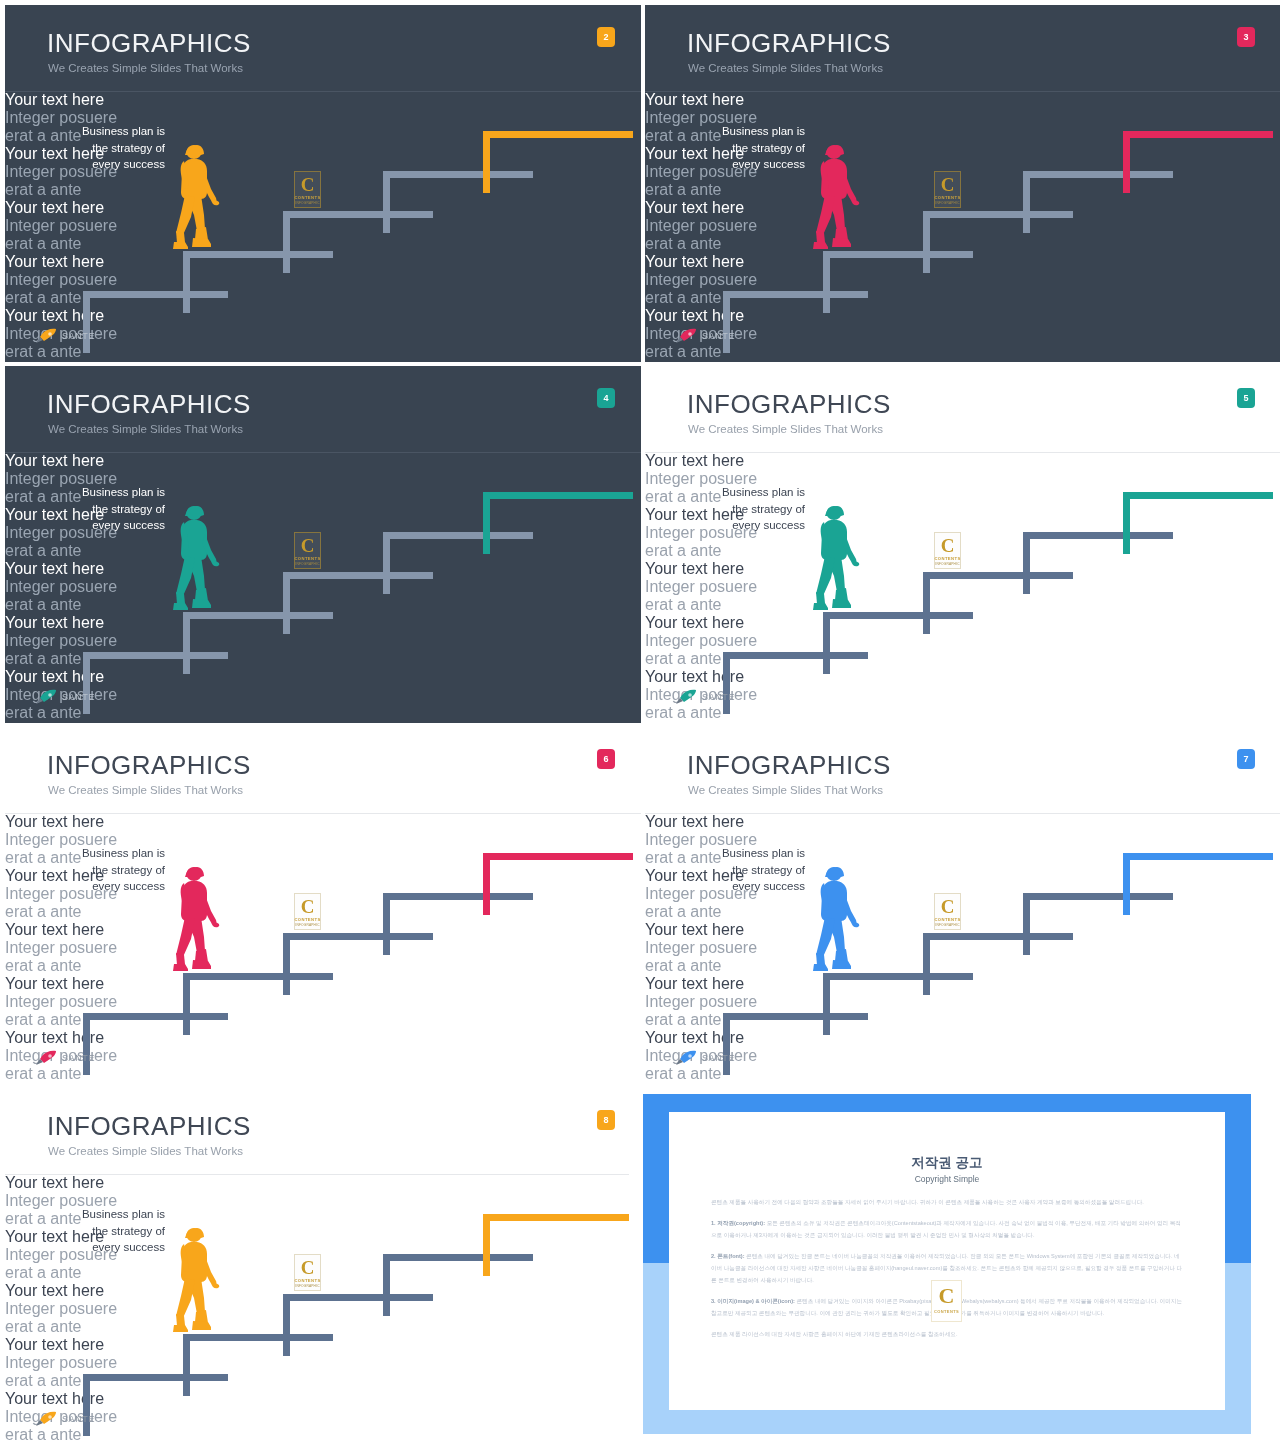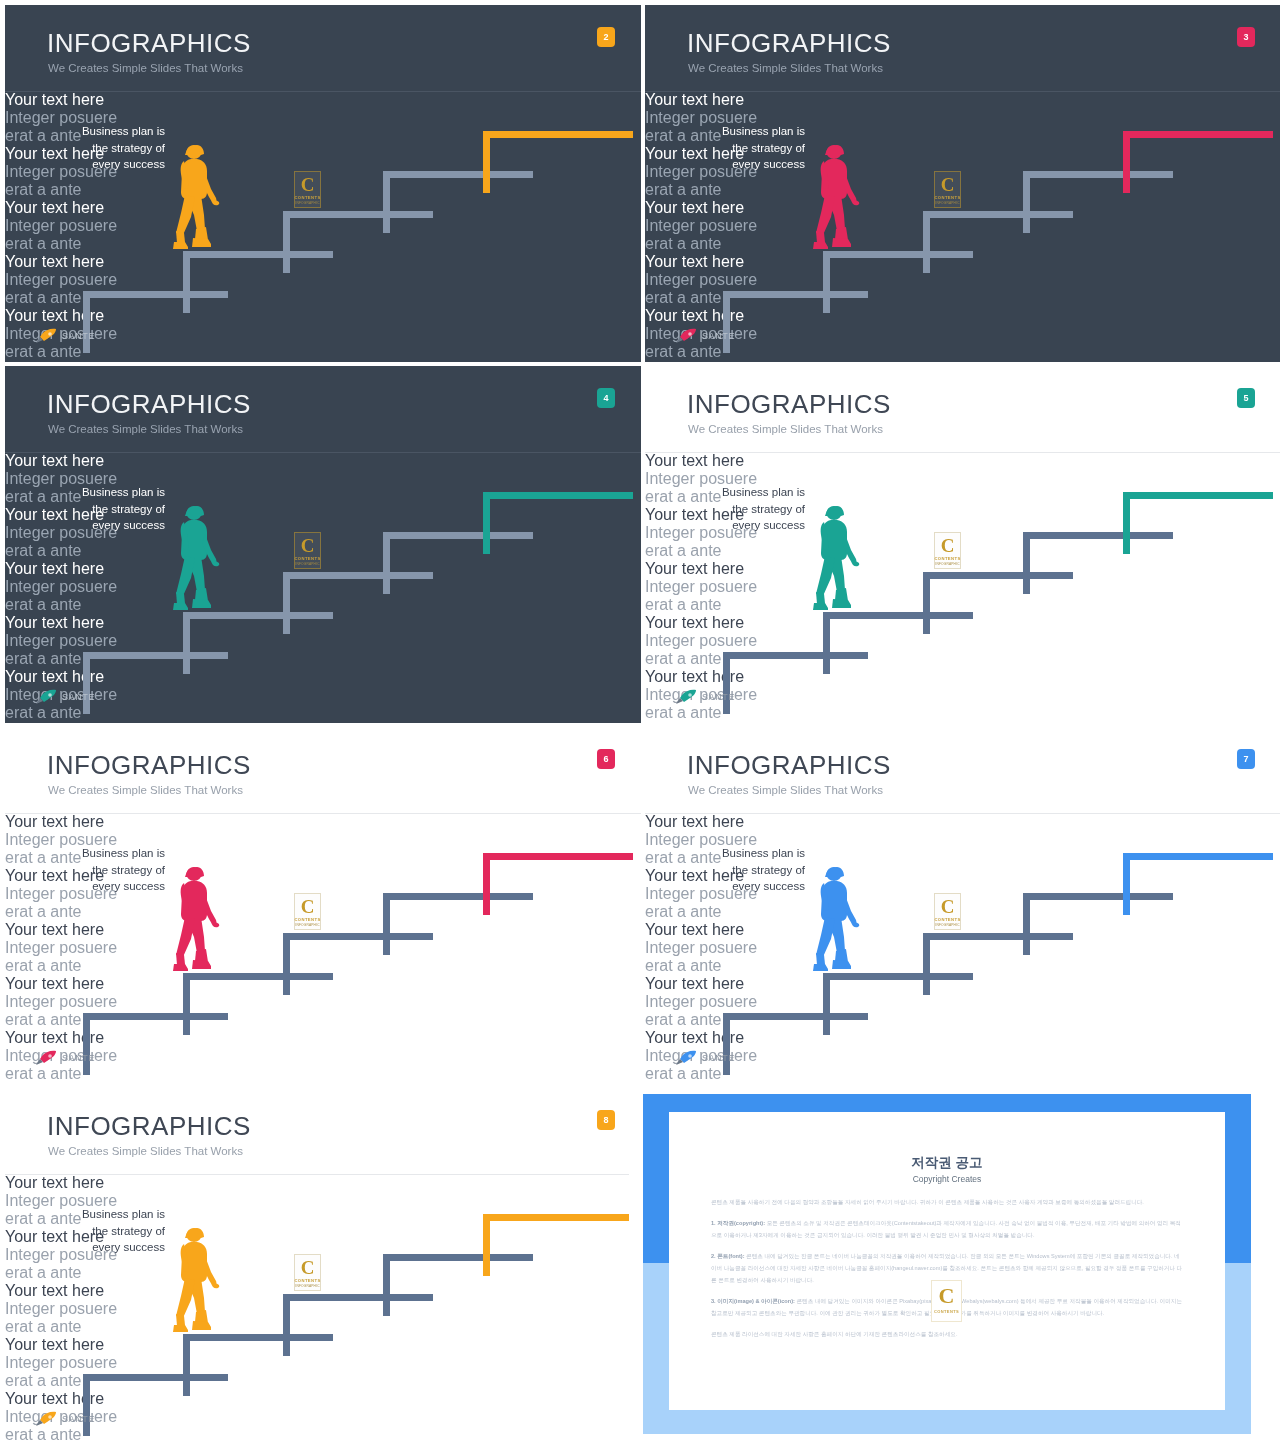--- a/index.html
+++ b/index.html
@@ -745,21 +745,21 @@
   </svg>
       <span class="logo-text">SANTE</span>
     </div>
     </div>
     <div class="slide light" style="left:629px;top:1088px">
       <div class="cr-outer">
     <div class="cr-blue"></div>
     <div class="cr-blue-lt"></div>
     <div class="cr-white">
       <div class="cr-title">저작권 공고</div>
-      <div class="cr-sub">Copyright Creates</div>
+      <div class="cr-sub">Copyright Simple</div>
       <div class="cr-body">
         <div class="cr-p">콘텐츠 제품을 사용하기 전에 다음의 협약과 조항들을 자세히 읽어 주시기 바랍니다. 귀하가 이 콘텐츠 제품을 사용하는 것은 사용자 계약과 보증에 동의하셨음을 알려드립니다.</div>
         <div class="cr-p"><b>1. 저작권(copyright):</b> 모든 콘텐츠의 소유 및 저작권은 콘텐츠테이크아웃(Contentstakeout)과 제작자에게 있습니다. 사전 승낙 없이 불법적 이용, 무단전재, 배포 기타 방법에 의하여 영리 목적으로 이용하거나 제3자에게 이용하는 것은 금지되어 있습니다. 이러한 불법 행위 발견 시 준엄한 민사 및 형사상의 처벌을 받습니다.</div>
         <div class="cr-p"><b>2. 폰트(font):</b> 콘텐츠 내에 담겨있는 한글 폰트는 네이버 나눔글꼴의 저작권을 이용하여 제작되었습니다. 한글 외의 모든 폰트는 Windows System에 포함된 기본의 글꼴로 제작되었습니다. 네이버 나눔글꼴 라이선스에 대한 자세한 사항은 네이버 나눔글꼴 홈페이지(hangeul.naver.com)를 참조하세요. 폰트는 콘텐츠와 함께 제공되지 않으므로, 필요할 경우 정품 폰트를 구입하거나 다른 폰트로 변경하여 사용하시기 바랍니다.</div>
         <div class="cr-p"><b>3. 이미지(image) &amp; 아이콘(icon):</b> 콘텐츠 내에 담겨있는 이미지와 아이콘은 Pixabay(pixabay.com)와 Webalys(webalys.com) 등에서 제공한 무료 저작물을 이용하여 제작되었습니다. 이미지는 참고로만 제공되고 콘텐츠와는 무관합니다. 이에 관한 권리는 귀하가 별도로 확인하고 필요할 경우 허가를 취득하거나 이미지를 변경하여 사용하시기 바랍니다.</div>
         <div class="cr-p">콘텐츠 제품 라이선스에 대한 자세한 사항은 홈페이지 하단에 기재한 콘텐츠라이선스를 참조하세요.</div>
       </div>
       <div class="cr-watermark">
         <div style="position:absolute;inset:0;border:1px solid #efe7d0;background:#fff"></div>
         <div style="position:absolute;left:0;right:0;top:5px;text-align:center;font-family:'Liberation Serif',serif;font-size:22px;font-weight:700;color:#c69a2a;line-height:1">C</div>

